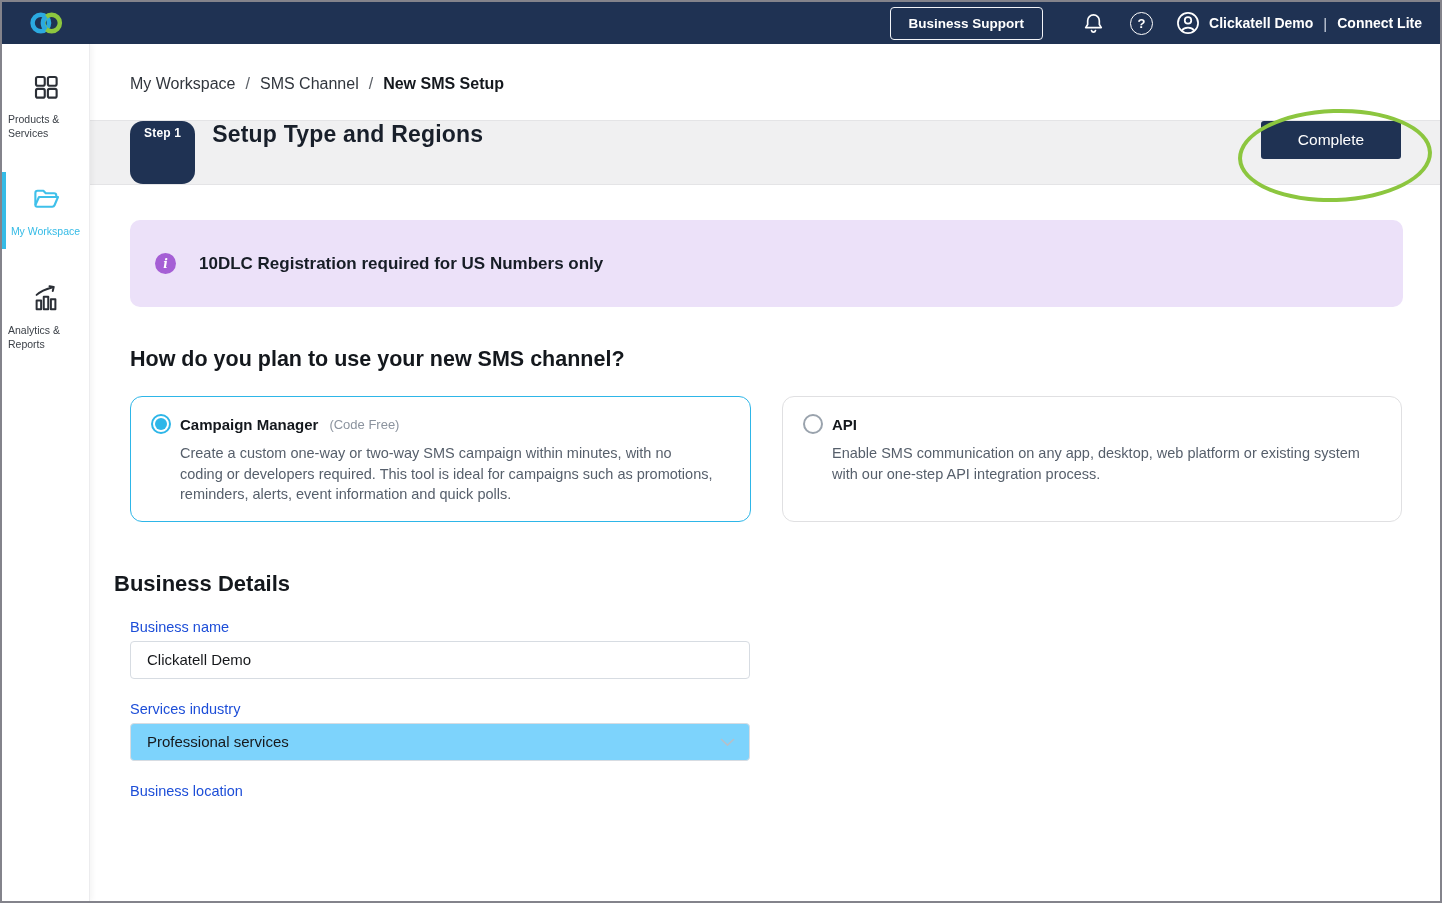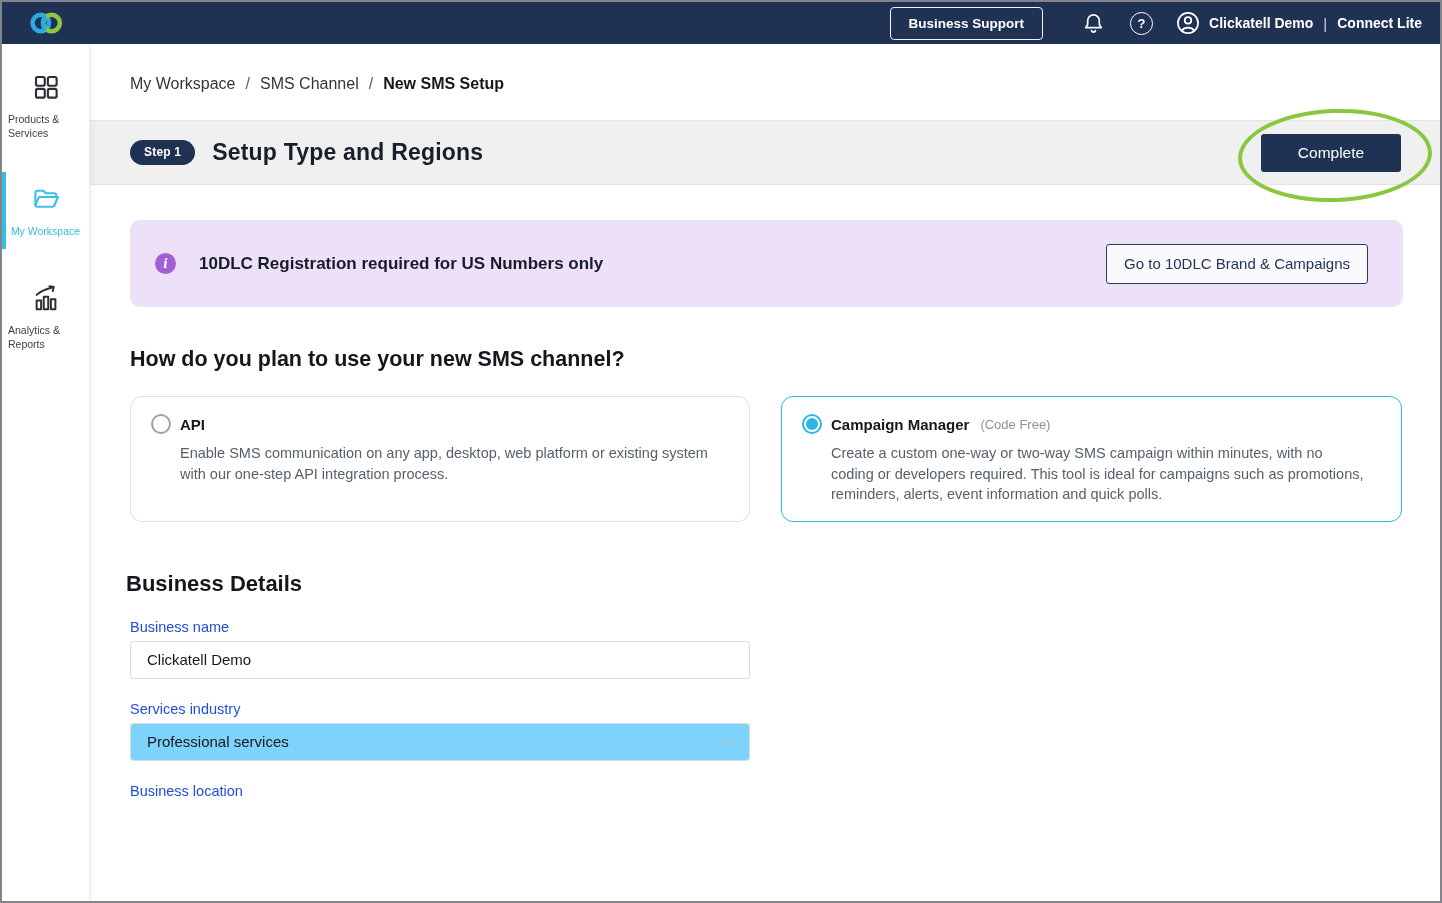--- a/index.html
+++ b/index.html
@@ -57,21 +57,21 @@
   
   .breadcrumb { padding:31px 0 0 40px; font-size:16px; color:#31363d; display:flex; gap:10px; }
   .breadcrumb .crumb { cursor:pointer; }
   .breadcrumb .sep { color:#5b6067; }
   .breadcrumb .current { font-weight:700; color:#14181d; }
 
   
   .step-band {
     margin-top:27px; height:65px; background:#f0f0f1;
     border-top:1px solid #e4e4e6; border-bottom:1px solid #e4e4e6;
-    display:flex; align-items:center; padding:0 39px 0 40px; position:relative;
+    display:flex; padding:0 39px 0 40px; position:relative;
   }
   .step-pill {
     background:#1f3253; color:#fff; border-radius:13px; padding:5px 14px 6px;
     font:700 12px "Liberation Sans",sans-serif; letter-spacing:.2px;
   }
   .step-title { margin-left:17px; font-size:23px; font-weight:700; color:#181f2a; letter-spacing:.2px; }
   .complete-btn {
     margin-left:auto; width:140px; height:38px; background:#1f3253; color:#fff;
     border:none; border-radius:3px; font:400 15.5px "Liberation Sans",sans-serif; cursor:pointer;
   }
@@ -113,21 +113,21 @@
   }
   .selected .radio { border-color:#2eb6e8; }
   .selected .radio::after {
     content:""; display:block; width:12px; height:12px; margin:2px; border-radius:50%; background:#2eb6e8;
   }
   .opt-label { font-size:15px; font-weight:700; color:#14181d; }
   .opt-suffix { font-size:13px; color:#8b939e; margin-left:2px; }
   .opt-desc { margin:9px 0 0 29px; font-size:14.5px; line-height:1.42; color:#565f6b; max-width:548px; }
 
   
-  .biz-heading { margin:49px 0 0 36px; font-size:22px; font-weight:700; color:#14181d; }
+  .biz-heading { margin:49px 0 0 24px; font-size:22px; font-weight:700; color:#14181d; }
   .field { margin:0 0 0 40px; }
   .field-label { margin-top:22px; font-size:14.5px; color:#1d4ed8; }
   .text-input {
     margin-top:6px; width:620px; height:38px; border:1px solid #d7dce2; border-radius:4px;
     padding:0 16px; font:400 15px "Liberation Sans",sans-serif; color:#16181b; background:#fff;
     display:block;
   }
   .select {
     margin-top:6px; width:620px; height:38px; border:1px solid #d7dce2; border-radius:4px;
     padding:0 14px 0 16px; background:#7dd3fc; display:flex; align-items:center;
@@ -222,41 +222,40 @@
       <div class="step-band">
         <span class="step-pill">Step 1</span>
         <span class="step-title">Setup Type and Regions</span>
         <button class="complete-btn">Complete</button>
         <div class="annotation-circle"></div>
       </div>
 
       <div class="banner">
         <span class="info-icon">i</span>
         <span class="banner-text">10DLC Registration required for US Numbers only</span>
-        <button class="banner-btn">Go to 10DLC Brand &amp; Campaigns</button>
       </div>
 
       <h2 class="question">How do you plan to use your new SMS channel?</h2>
 
       <div class="cards">
+        <div class="usage-option selected">
+          <div class="opt-head">
+            <span class="radio"></span>
+            <span class="opt-label">Campaign Manager</span>
+            <span class="opt-suffix">(Code Free)</span>
+          </div>
+          <p class="opt-desc">Create a custom one-way or two-way SMS campaign within minutes, with no coding or developers required. This tool is ideal for campaigns such as promotions, reminders, alerts, event information and quick polls.</p>
+        </div>
         <div class="usage-option">
           <div class="opt-head">
             <span class="radio"></span>
             <span class="opt-label">API</span>
             <span class="opt-suffix"></span>
           </div>
           <p class="opt-desc">Enable SMS communication on any app, desktop, web platform or existing system with our one-step API integration process.</p>
-        </div>
-        <div class="usage-option selected">
-          <div class="opt-head">
-            <span class="radio"></span>
-            <span class="opt-label">Campaign Manager</span>
-            <span class="opt-suffix">(Code Free)</span>
-          </div>
-          <p class="opt-desc">Create a custom one-way or two-way SMS campaign within minutes, with no coding or developers required. This tool is ideal for campaigns such as promotions, reminders, alerts, event information and quick polls.</p>
         </div>
       </div>
 
       <h2 class="biz-heading">Business Details</h2>
 
       <div class="field">
         <div class="field-label">Business name</div>
         <input class="text-input" type="text" value="Clickatell Demo" style="">
       </div>
 

